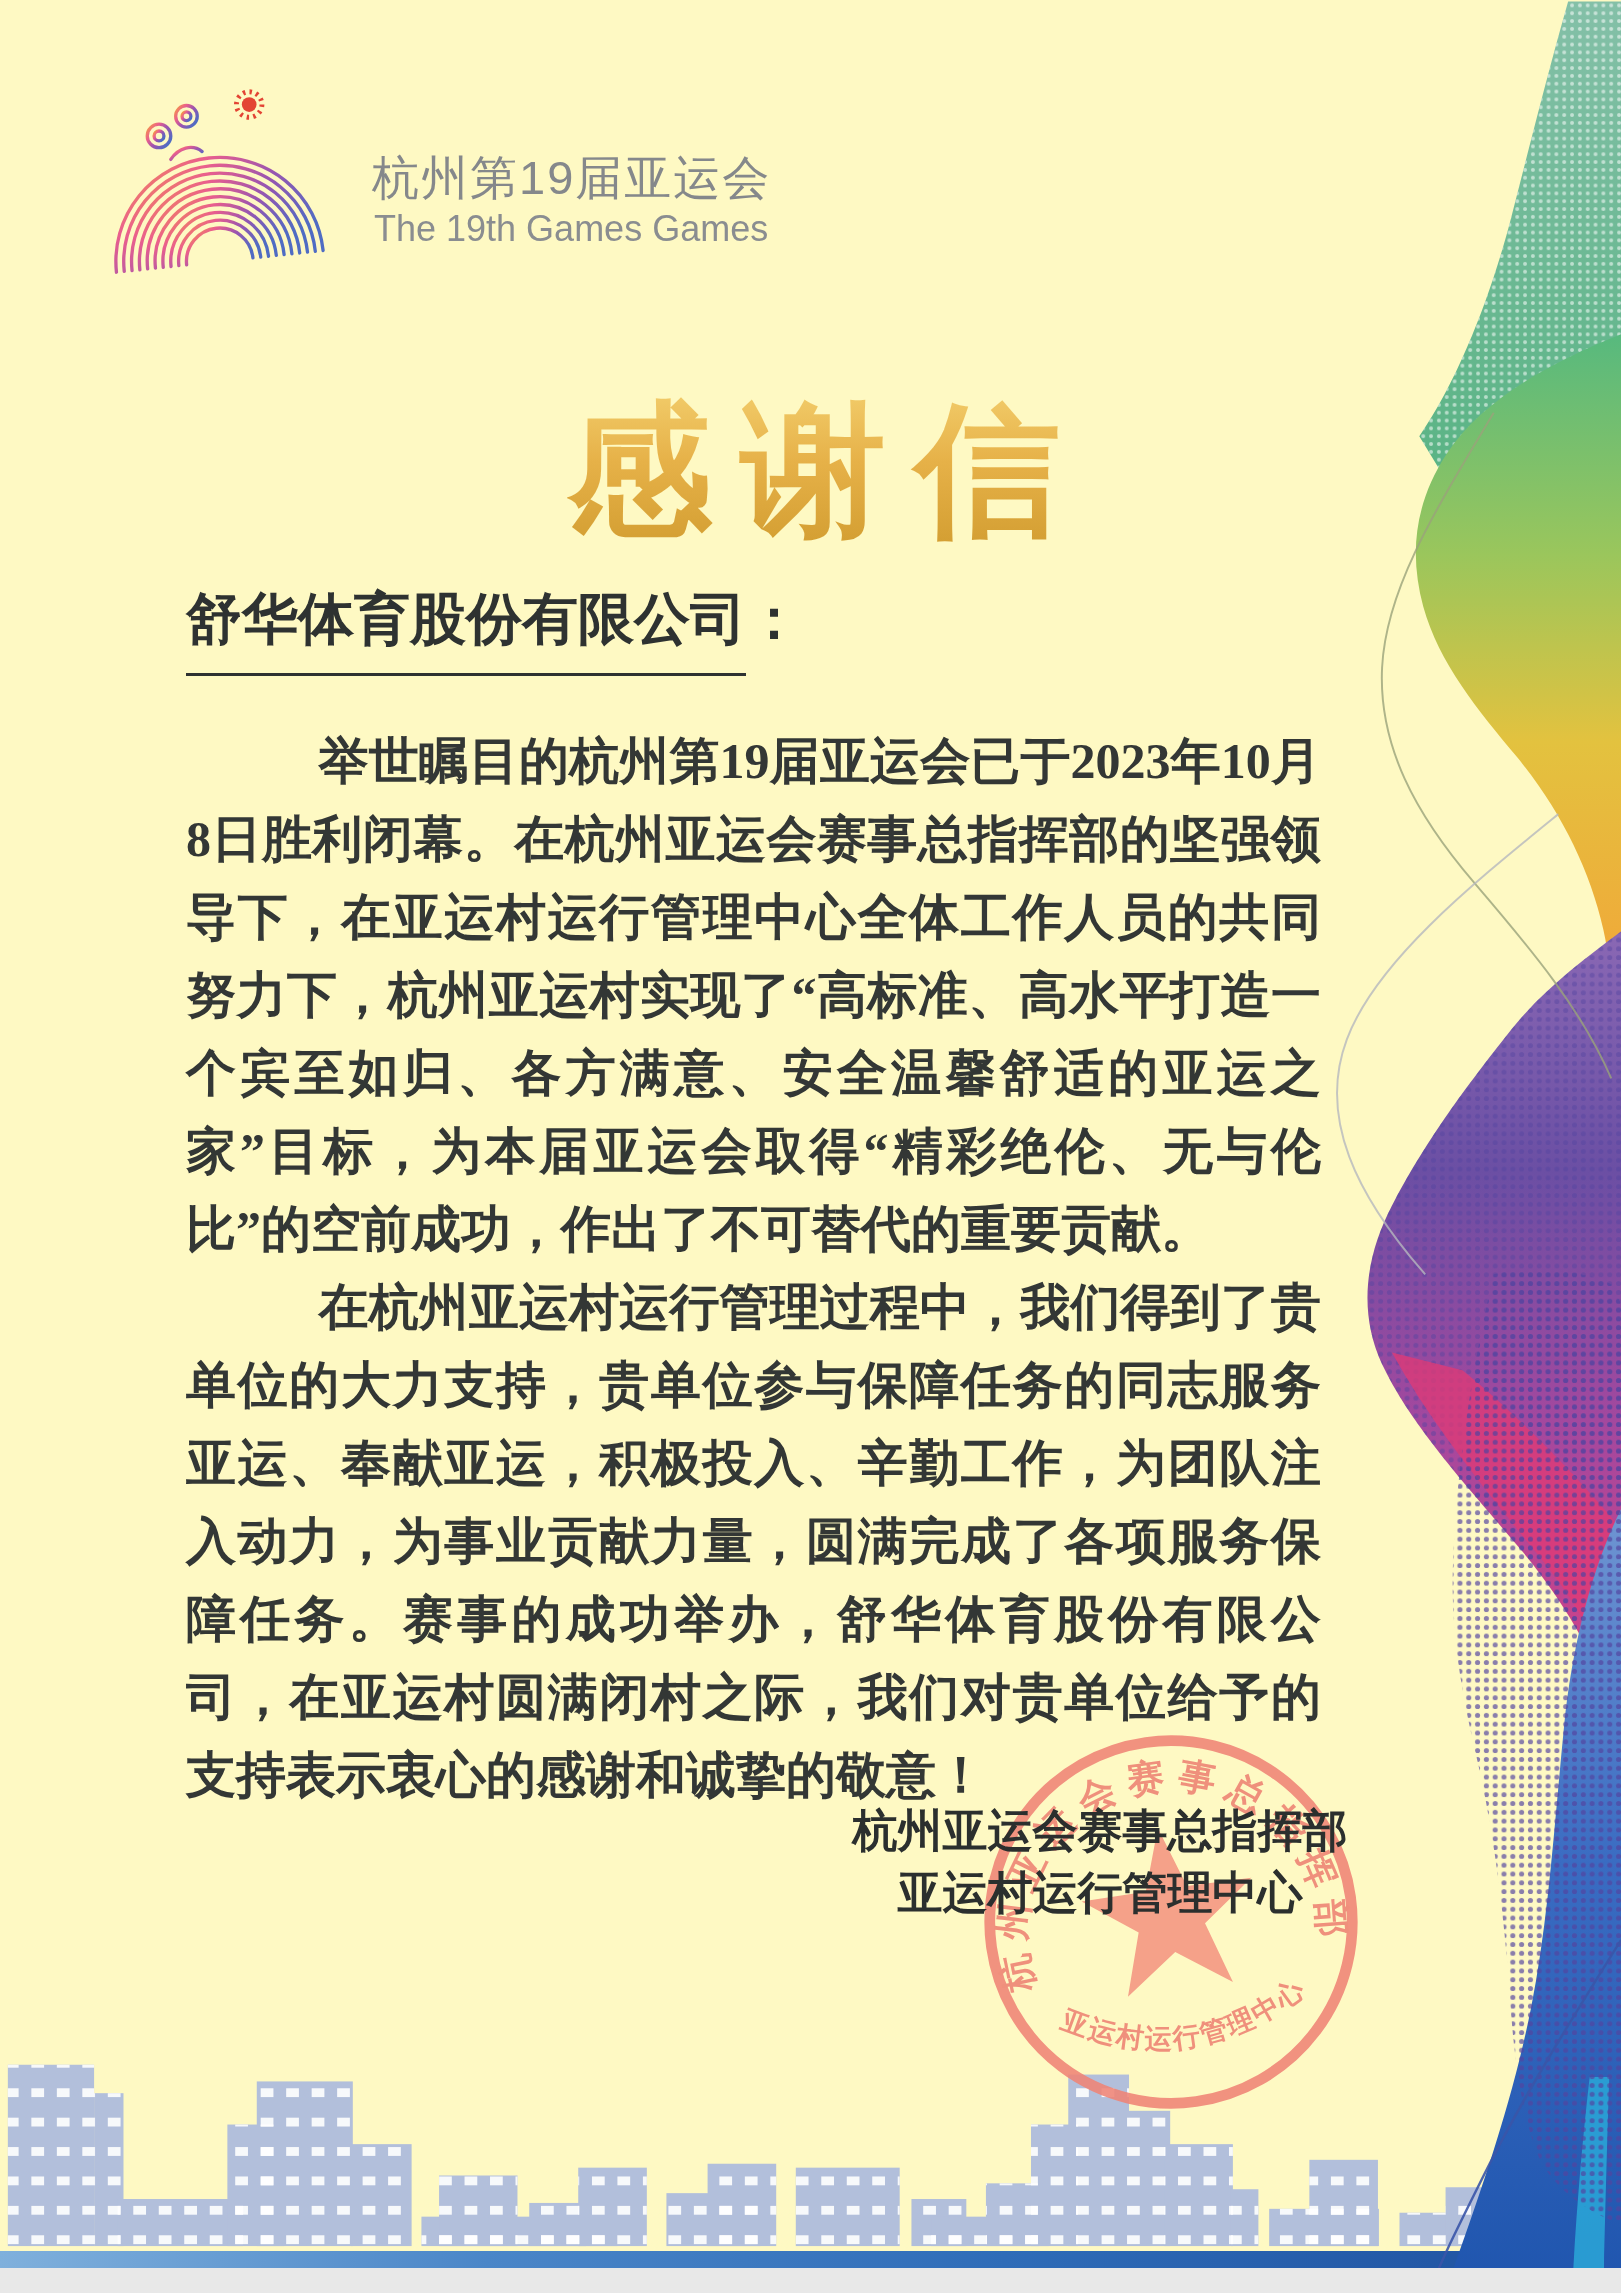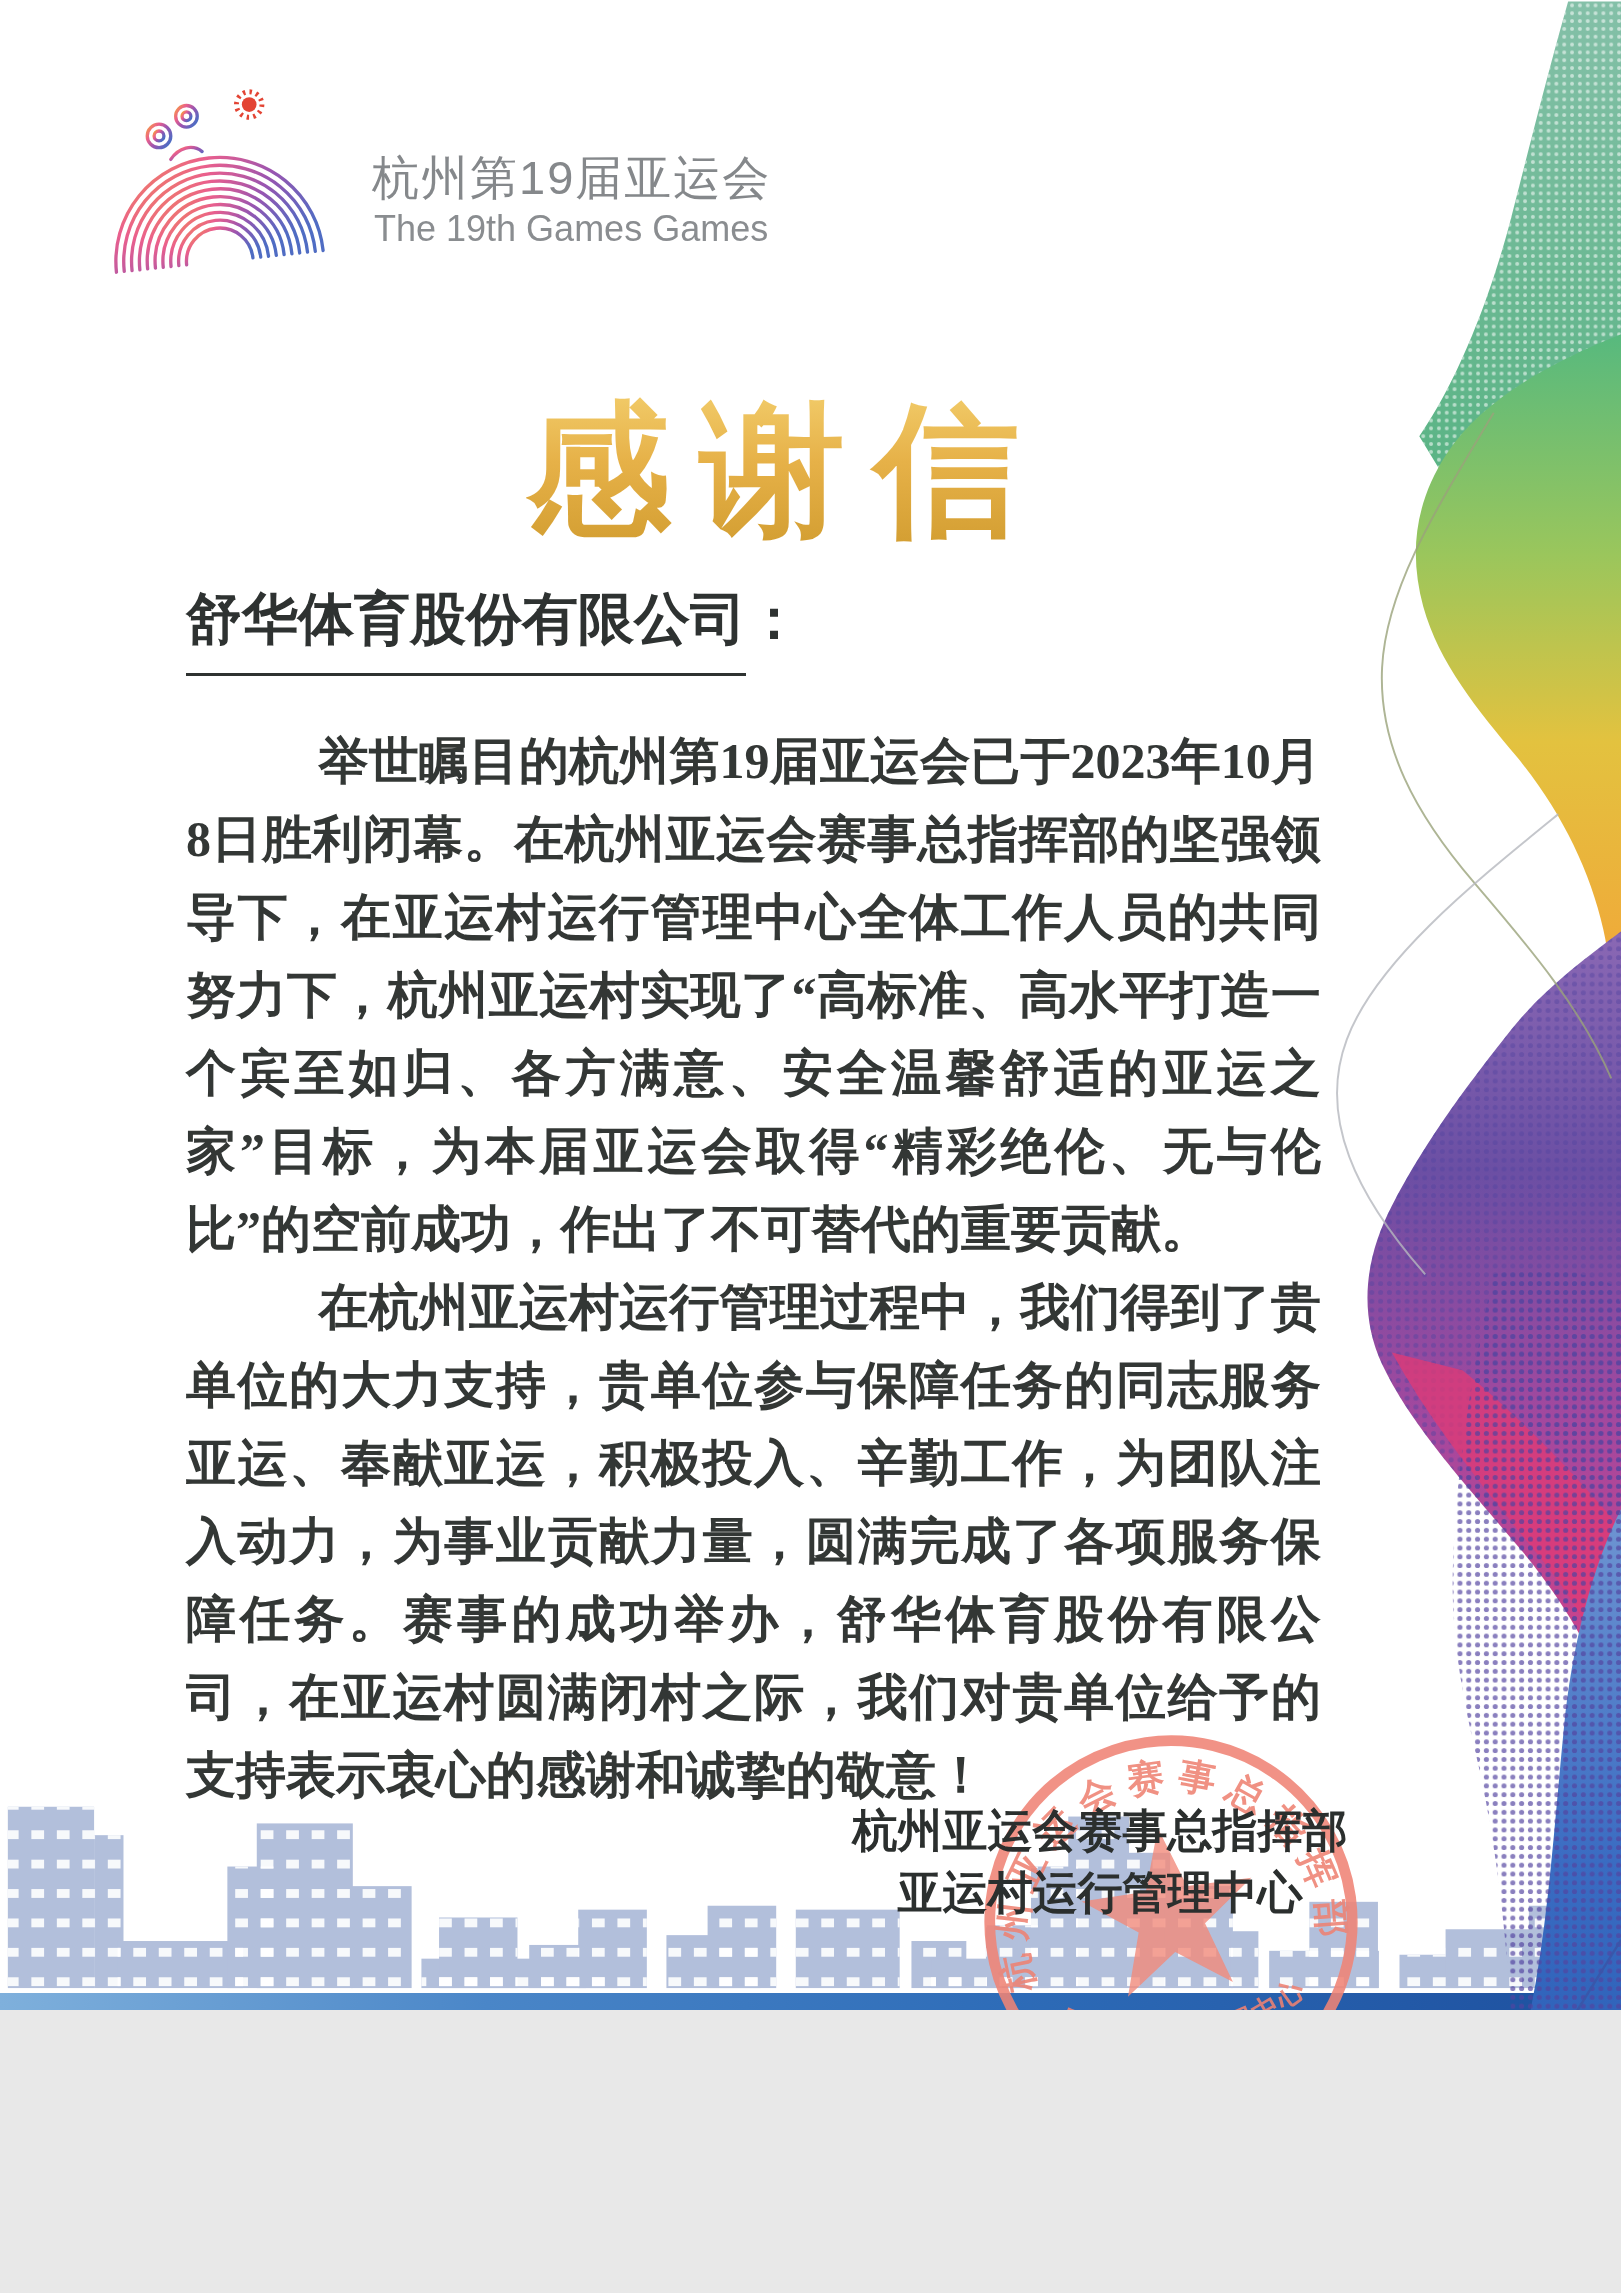--- a/index.html
+++ b/index.html
@@ -1,26 +1,26 @@
 <!DOCTYPE html>
 <html><head>
 <meta charset="utf-8">
 <style>
   html,body{margin:0;padding:0;background:#e8e8e8;}
-  .page{position:relative;width:1621px;height:2010px;background:#ffffff;overflow:hidden;
+  .page{position:relative;width:1621px;height:2268px;background:#fef9c3;overflow:hidden;
         font-family:"Liberation Serif","DejaVu Serif",serif;}
   .abs{position:absolute;}
   
   .logo-emblem{left:110px;top:69px;width:247px;height:222px;z-index:4;}
   .logo-zh{left:372px;top:147px;font-family:"Liberation Sans","DejaVu Sans",sans-serif;
            font-size:47px;color:#85888b;letter-spacing:2px;z-index:4;}
   .logo-en{left:374px;top:208px;font-family:"Liberation Sans","DejaVu Sans",sans-serif;
            font-size:36px;color:#8a8d90;z-index:4;}
   
-  .letter-title{left:787px;top:374px;transform:translateX(-50%);
+  .letter-title{left:828px;top:374px;transform:translateX(-50%);
     font-size:145px;font-weight:bold;letter-spacing:29px;white-space:nowrap;
     background:linear-gradient(180deg,#f2cc6a 8%,#e6b148 45%,#d09b2e 95%);
     -webkit-background-clip:text;background-clip:text;color:transparent;z-index:4;}
   
   .recipient{left:186px;top:582px;font-size:56px;font-weight:bold;color:#2e3231;z-index:5;white-space:nowrap;}
   .recipient .uline{border-bottom:3.9px solid #2e3231;padding-bottom:23px;}
   
   .body-text{left:186px;top:722px;width:1135px;z-index:5;
     font-size:50px;font-weight:bold;color:#333735;line-height:78px;
     text-align:justify;}

